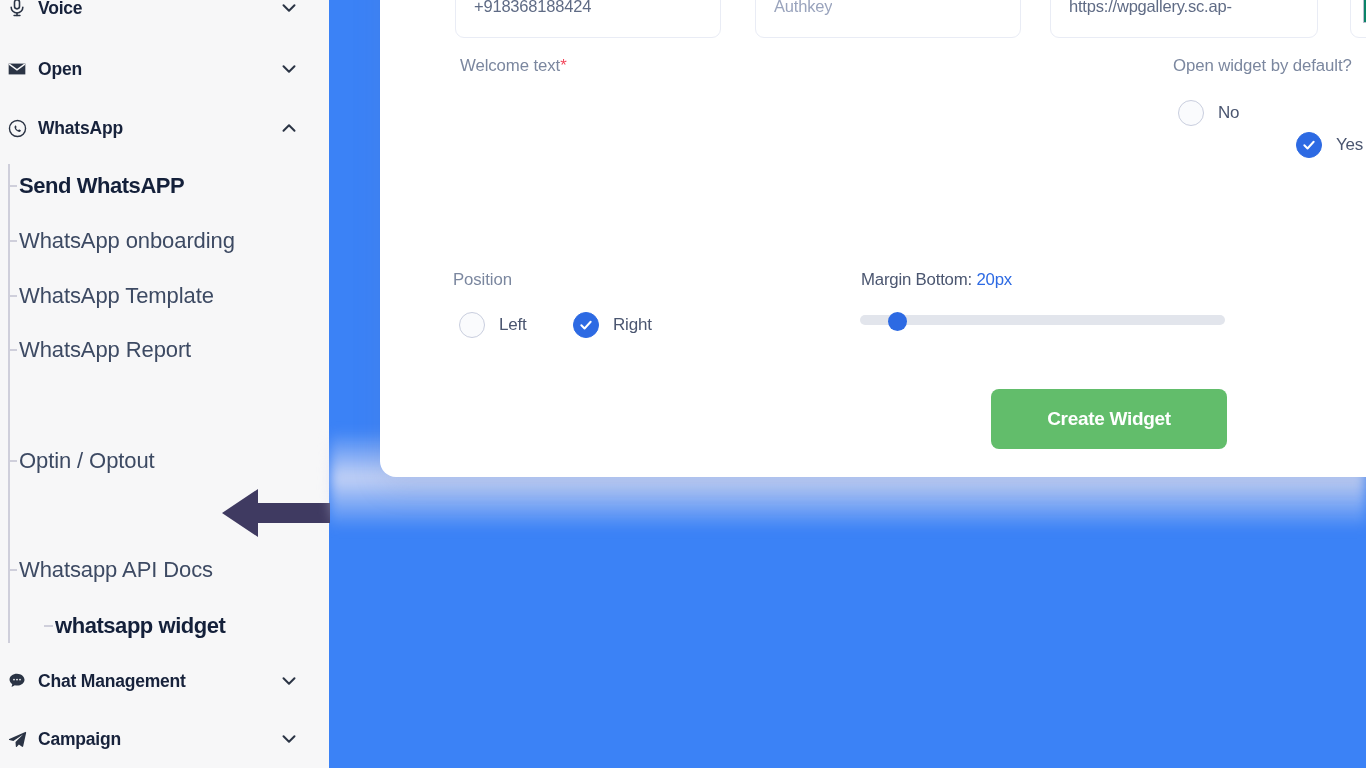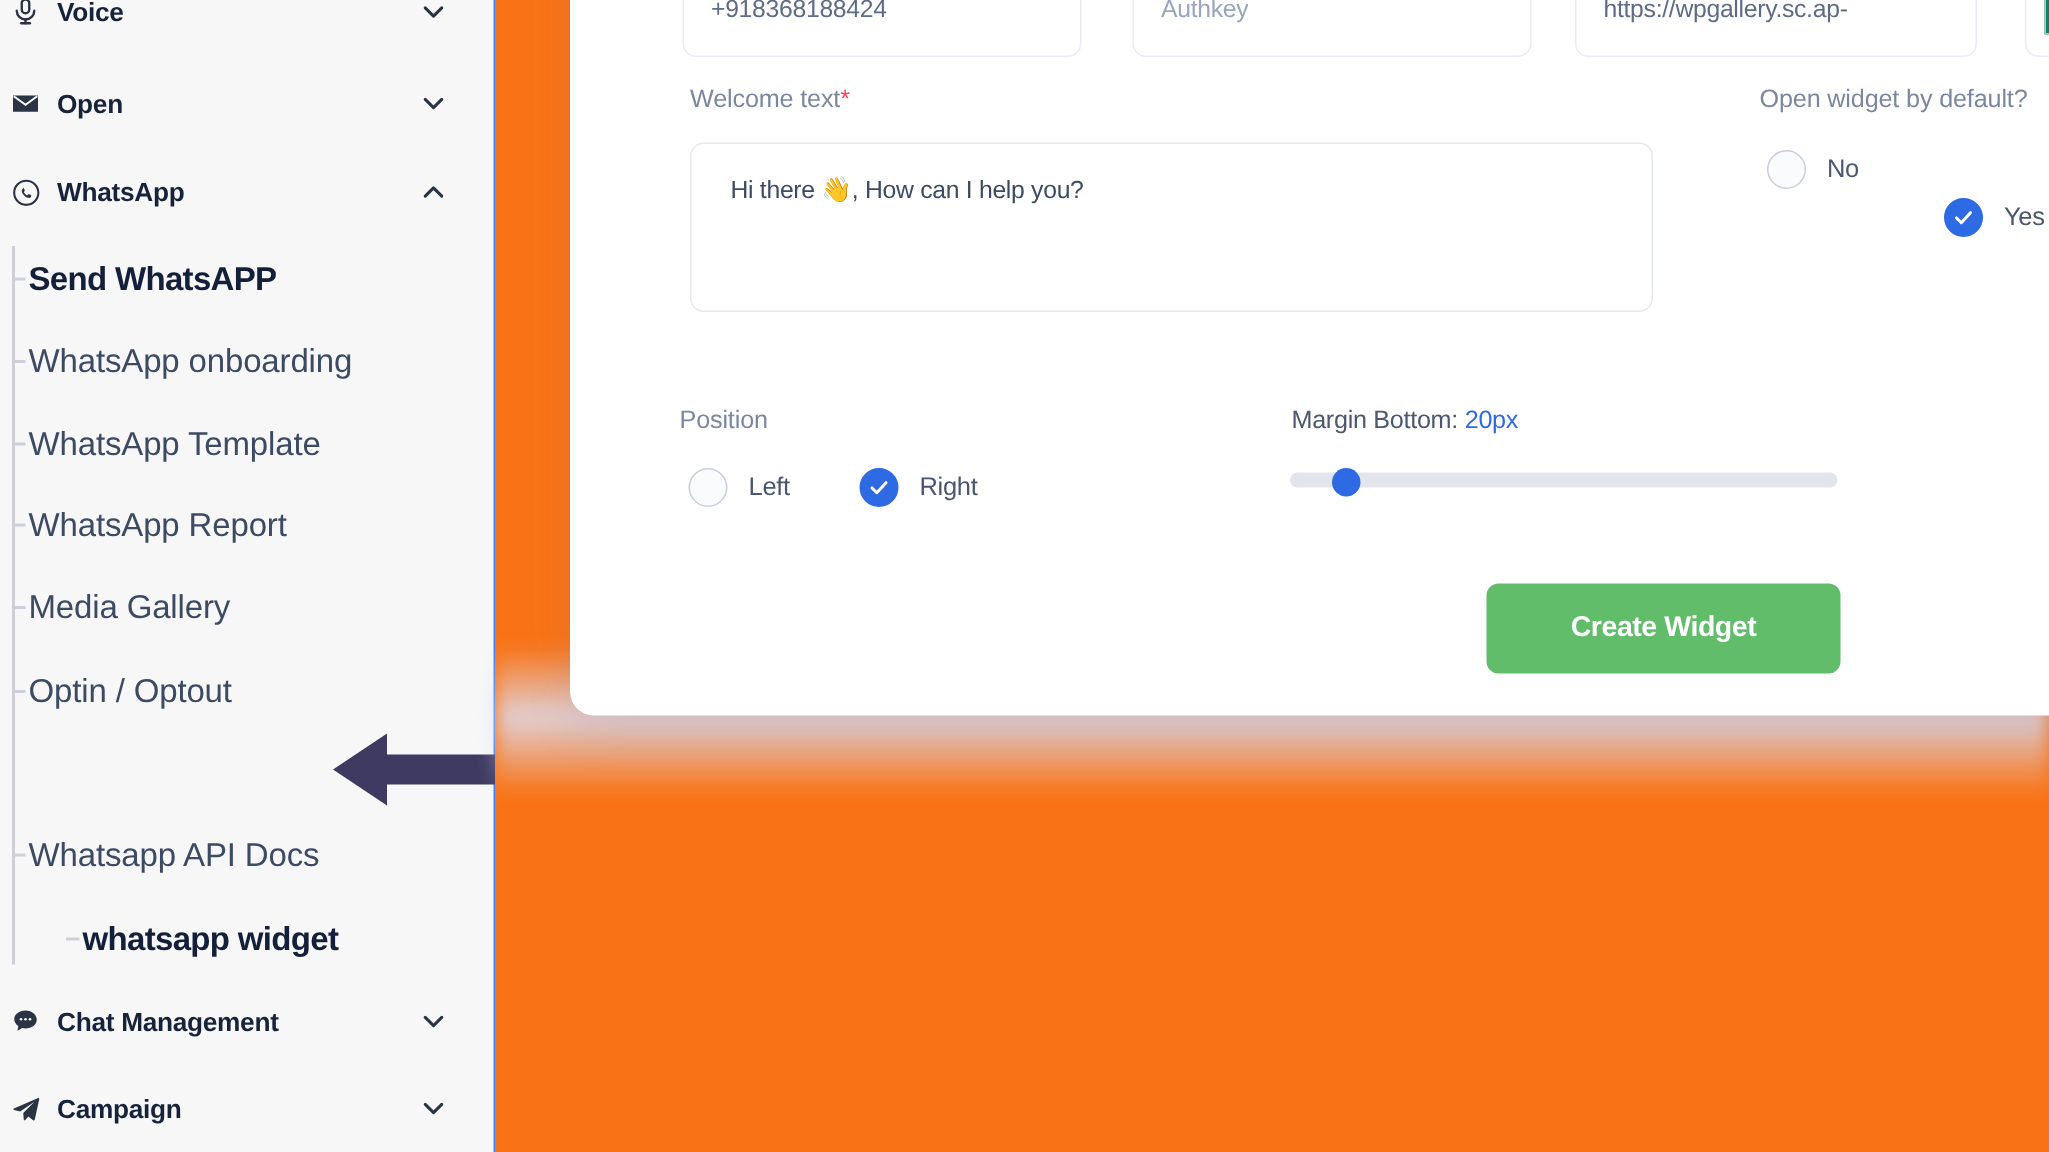--- a/index.html
+++ b/index.html
@@ -118,21 +118,21 @@
     height: 52px;
     pointer-events: none;
   }
 
   
   #main {
     position: absolute;
     left: 330px; top: 0;
     width: 1036px;
     height: 768px;
-    background: #f97316;
+    background: #3b82f6;
   }
 
   
   #glow {
     position: absolute;
     left: 0px;
     top: 430px;
     width: 1036px;
     height: 100px;
     background: linear-gradient(180deg, rgba(223,226,245,0.0) 0%, rgba(220,224,245,0.85) 48%, rgba(247,247,248,0) 100%);
@@ -354,24 +354,20 @@
       <span class="s-label">WhatsApp onboarding</span>
     </div>
     <div class="sub-item" style="top:282px;">
       <span class="dash"></span>
       <span class="s-label">WhatsApp Template</span>
     </div>
     <div class="sub-item" style="top:336px;">
       <span class="dash"></span>
       <span class="s-label">WhatsApp Report</span>
     </div>
-    <div class="sub-item" style="top:391px;">
-      <span class="dash"></span>
-      <span class="s-label">Media Gallery</span>
-    </div>
     <div class="sub-item" style="top:447px;">
       <span class="dash"></span>
       <span class="s-label">Optin / Optout</span>
     </div>
     <div class="sub-item" style="top:556px;">
       <span class="dash"></span>
       <span class="s-label">Whatsapp API Docs</span>
     </div>
     <div class="sub-item active" style="top:612px;margin-left:36px;">
       <span class="dash"></span>
@@ -430,21 +426,20 @@
       <div class="field-box" style="left:670px; top:122px; width:268px;">
         <span class="fv">https://wpgallery.sc.ap-</span>
       </div>
       <div class="field-box" style="left:970px; top:122px; width:120px;">
         <span class="sel-swatch"></span>
       </div>
 
       <div class="lbl" style="left:80px; top:196px;">
         <span>Welcome text</span><span class="req">*</span>
       </div>
-      <textarea id="welcome-textarea" style="left: 80px; top: 235px;">Hi there 👋, How can I help you?</textarea>
 
       <div class="lbl" style="left:793px; top:196px;">Open widget by default?</div>
 
       <div class="radio-wrap" style="left:798px; top:240px;">
         <span class="radio-dot">
           
         </span>
         <span class="radio-text">No</span>
       </div>
 

